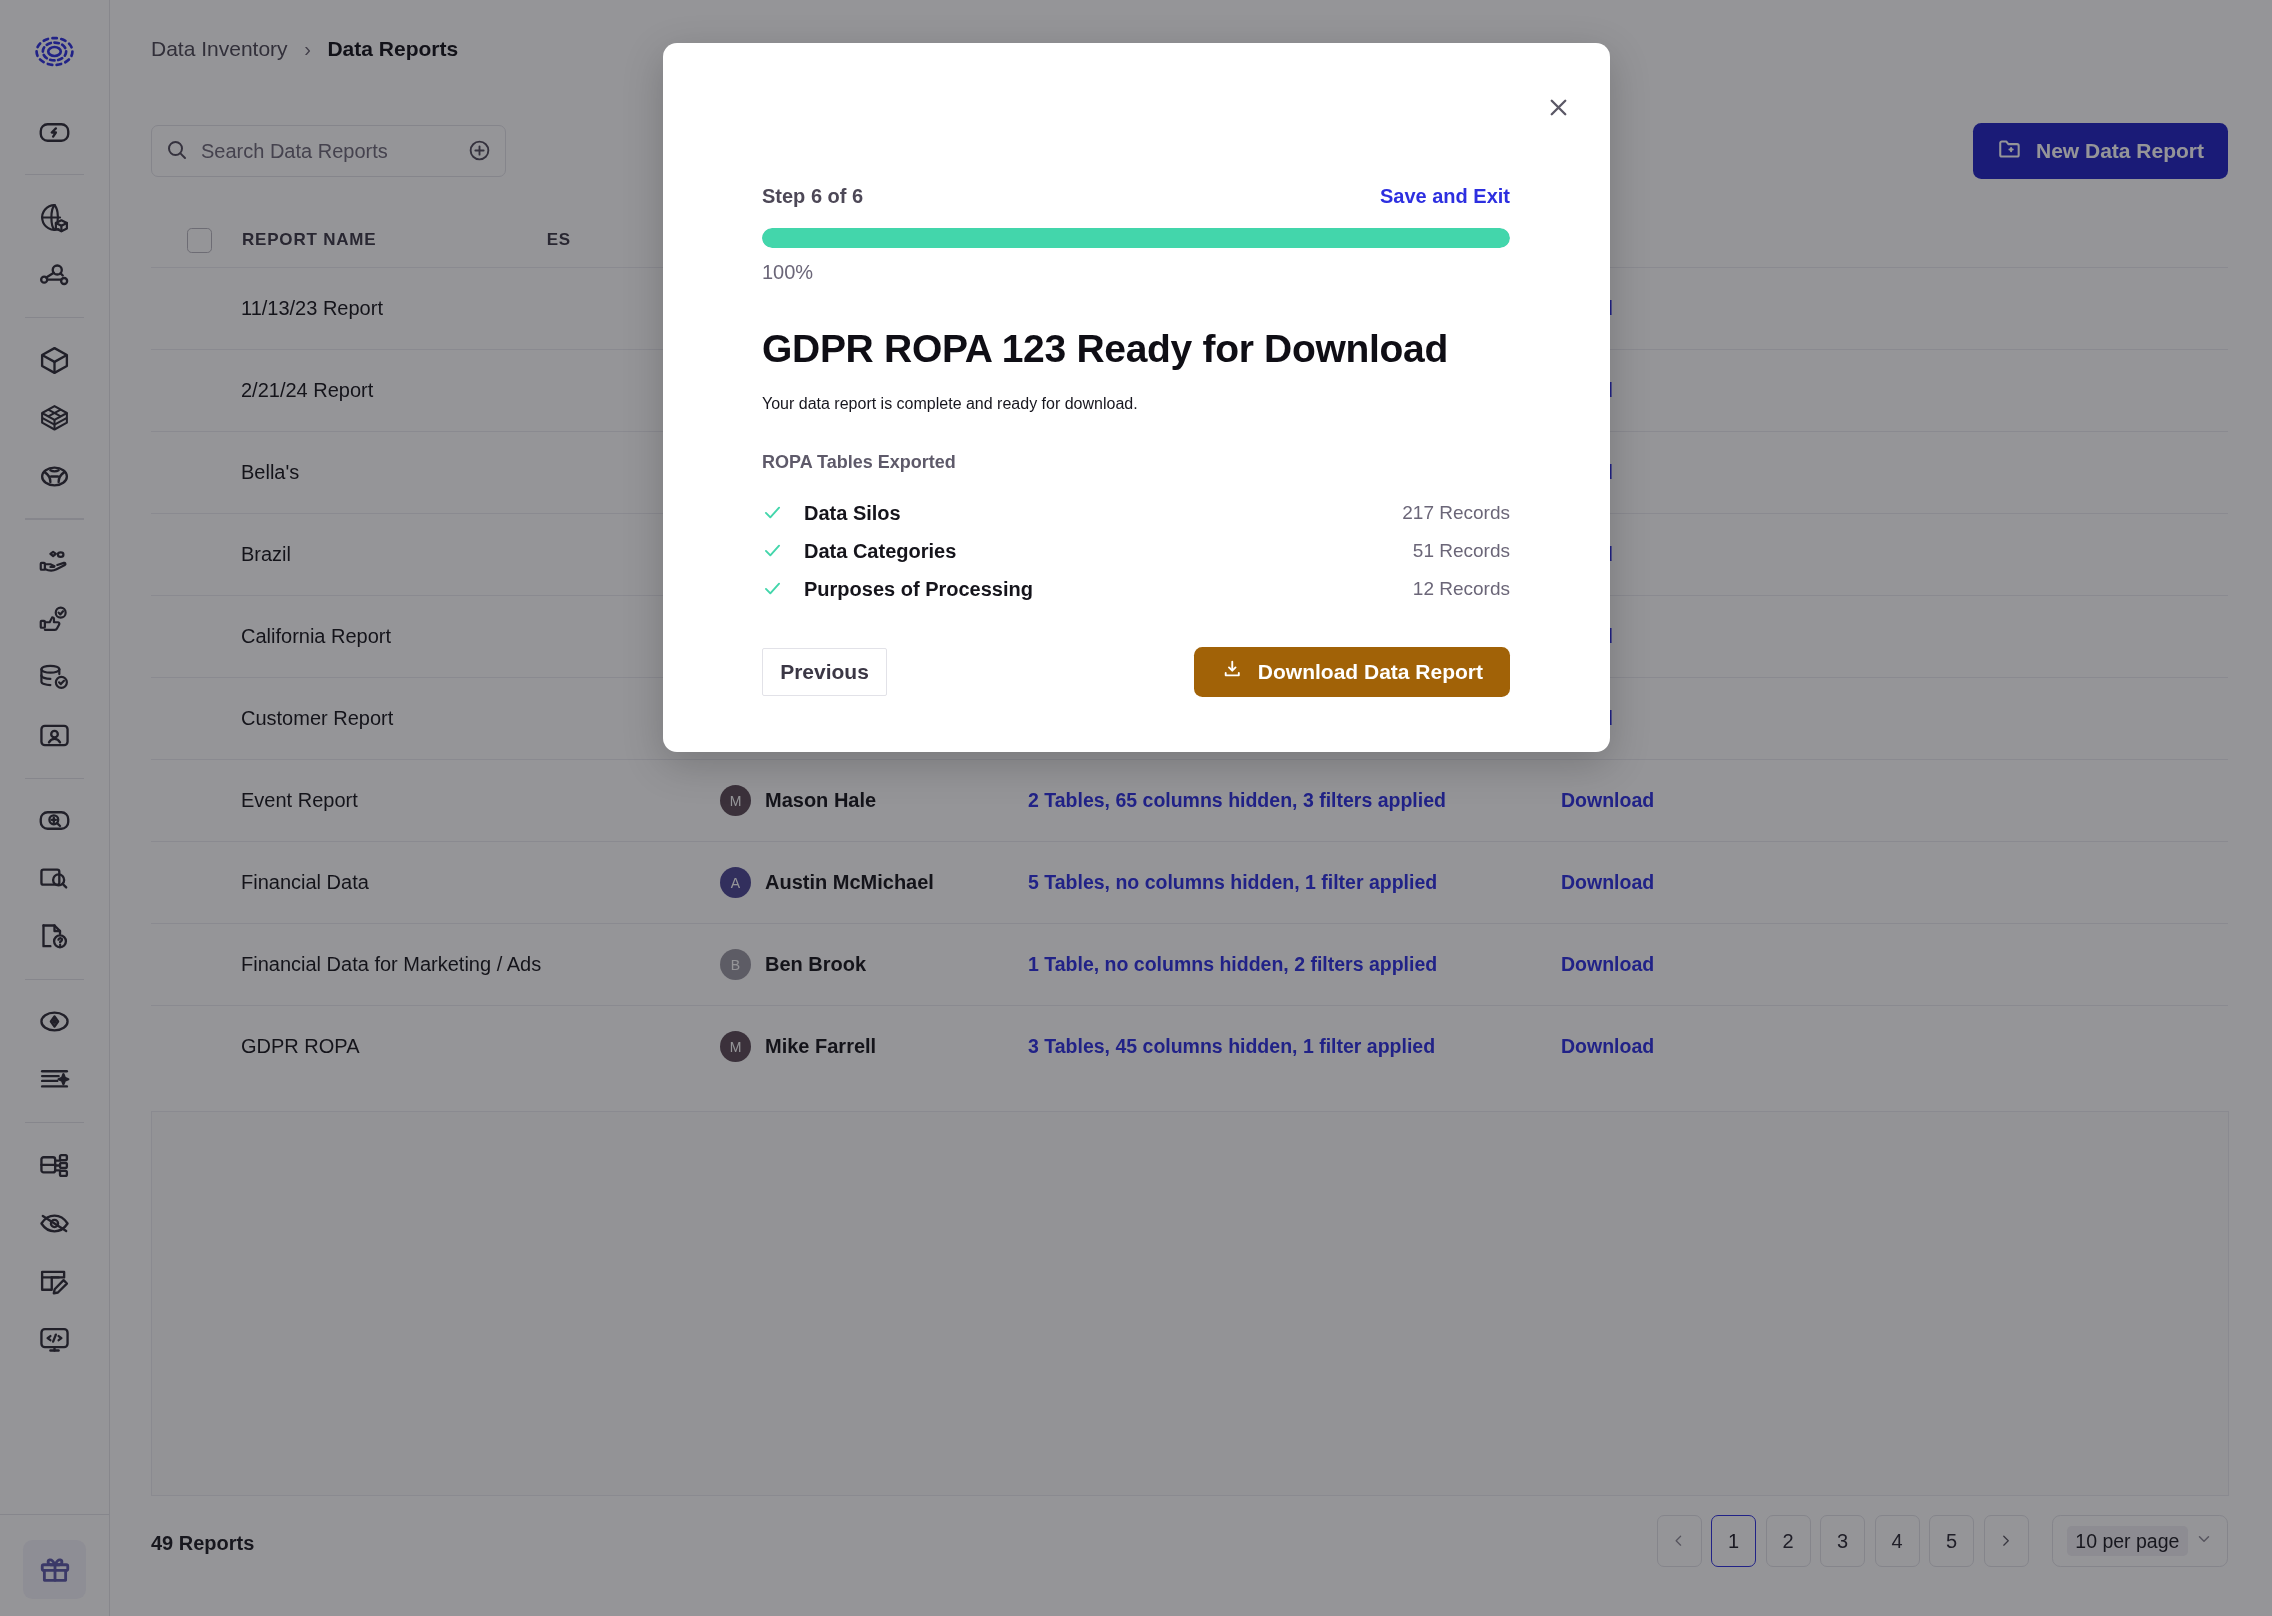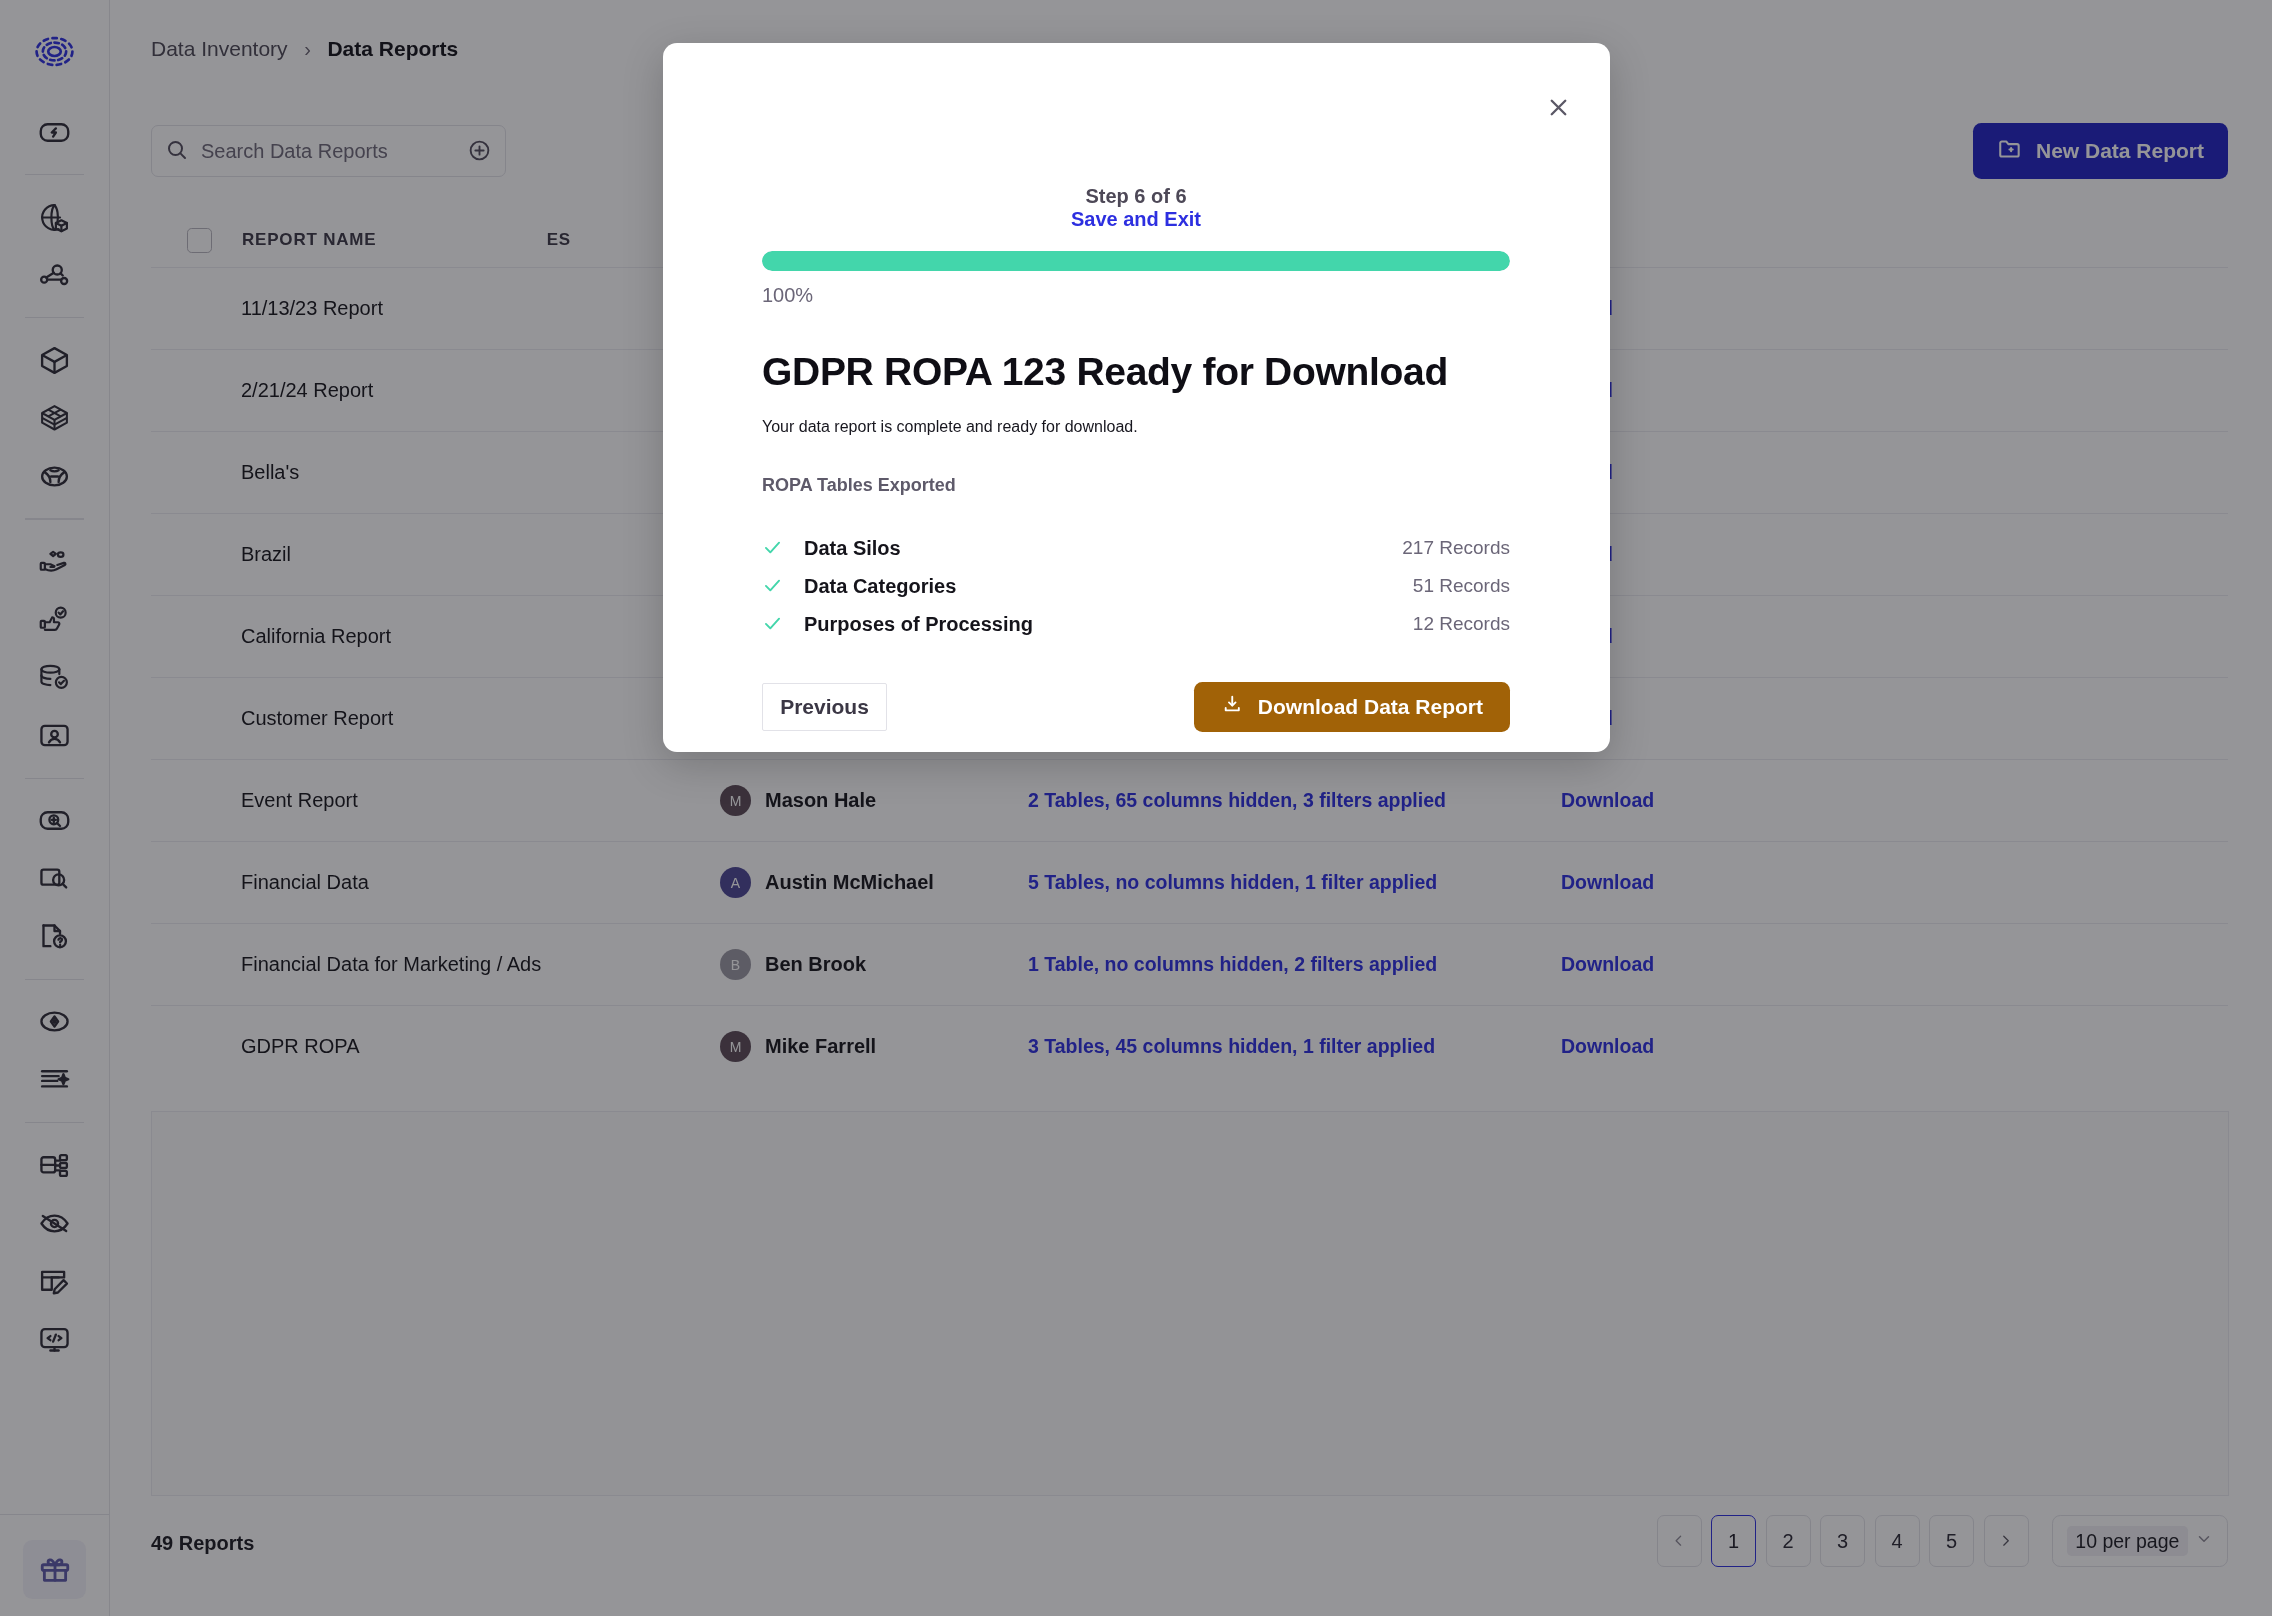--- a/index.html
+++ b/index.html
@@ -178,39 +178,39 @@
     box-shadow: 0 12px 41px rgba(0,0,0,0.2);
   }
   .modal-close {
     position: absolute; right: 31px; top: 44px;
     width: 41px; height: 41px;
     display: flex; align-items: center; justify-content: center;
     cursor: pointer;
   }
   .modal-body { position: absolute; left: 99px; top: 142px; width: 748px; }
   .step-row {
-    display: flex; align-items: center; justify-content: space-between; flex-direction: column;
+    display: flex; align-items: flex-start; justify-content: space-between;
   }
   .step-label { font-size: 20px; font-weight: 700; color: #4d4857; }
   .save-exit { font-size: 20px; font-weight: 700; color: #2d2fe0; cursor: pointer; }
   .progress-track {
     margin-top: 20px; width: 748px; height: 20px;
     background: #eceaf2; border-radius: 12px; overflow: hidden;
   }
   .progress-fill { height: 20px; background: #43d6ab; border-radius: 12px; }
   .progress-pct { margin-top: 13px; font-size: 20px; color: #6b6678; }
   .modal-title {
     margin-top: 43px;
     font-size: 39px; font-weight: 700; color: #0f0e15; letter-spacing: -0.3px;
   }
   .modal-sub { margin-top: 24px; font-size: 16px; color: #17161e; }
   .section-label {
     margin-top: 39px; font-size: 18px; font-weight: 700; color: #5e5a6a;
   }
-  .tbl-list { margin-top: 33px; }
+  .tbl-list { margin-top: 21px; }
   .tbl-item {
     display: flex; align-items: center;
     height: 38px;
   }
   .tbl-name { margin-left: 21px; font-size: 20px; font-weight: 700; color: #15141b; }
   .tbl-count { margin-left: auto; font-size: 19px; color: #6b6678; }
   .modal-actions {
     margin-top: 39px; display: flex; align-items: center; justify-content: space-between;
   }
   .btn-prev {

